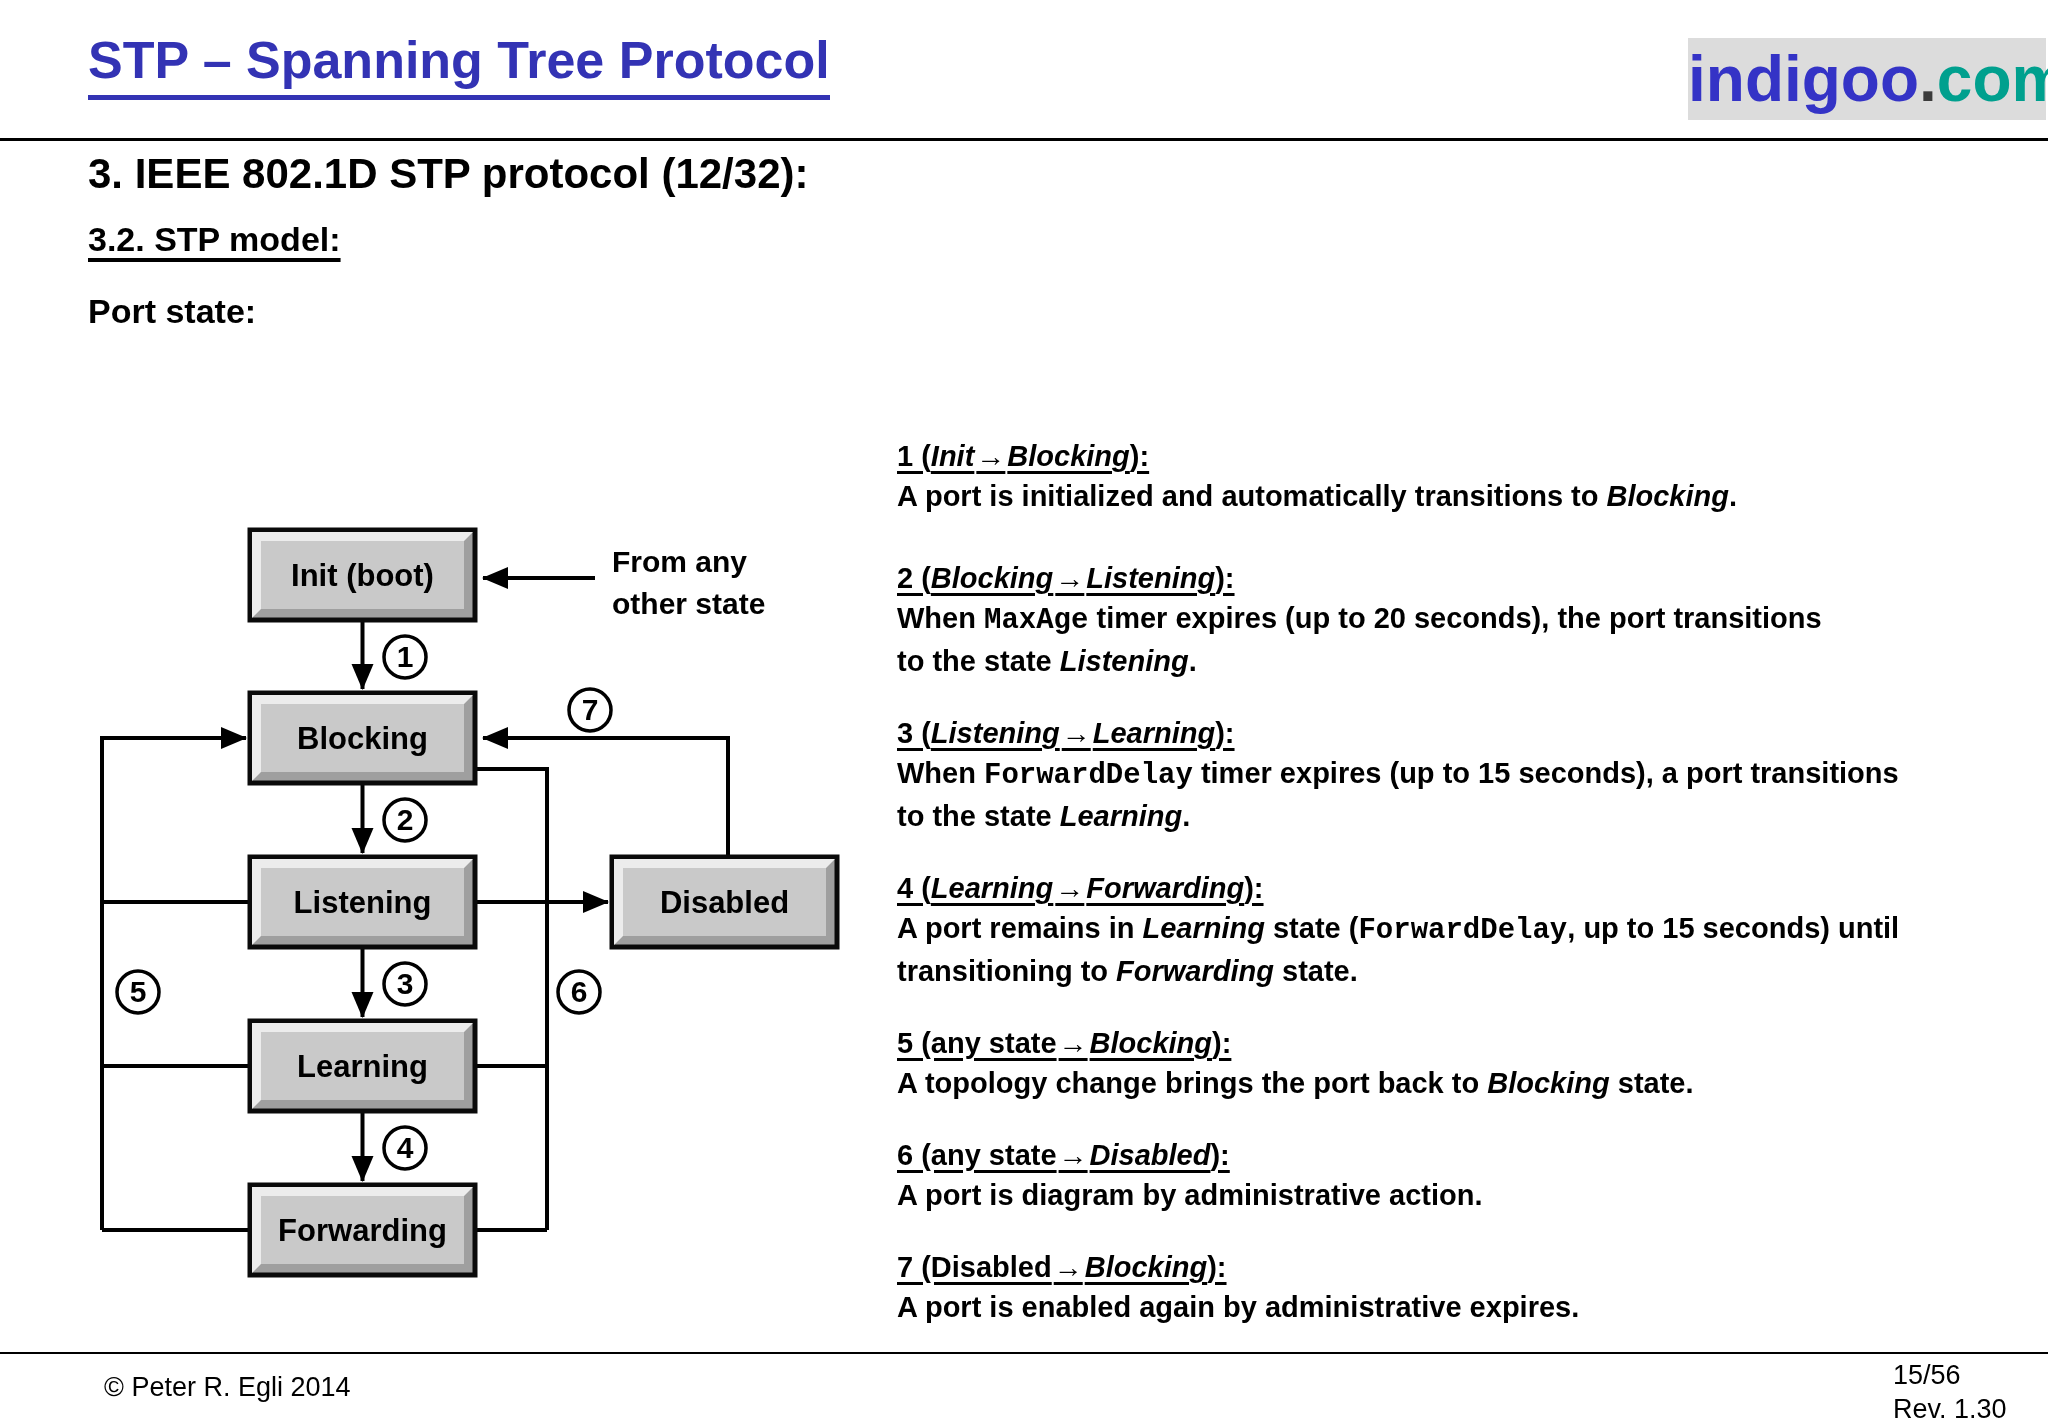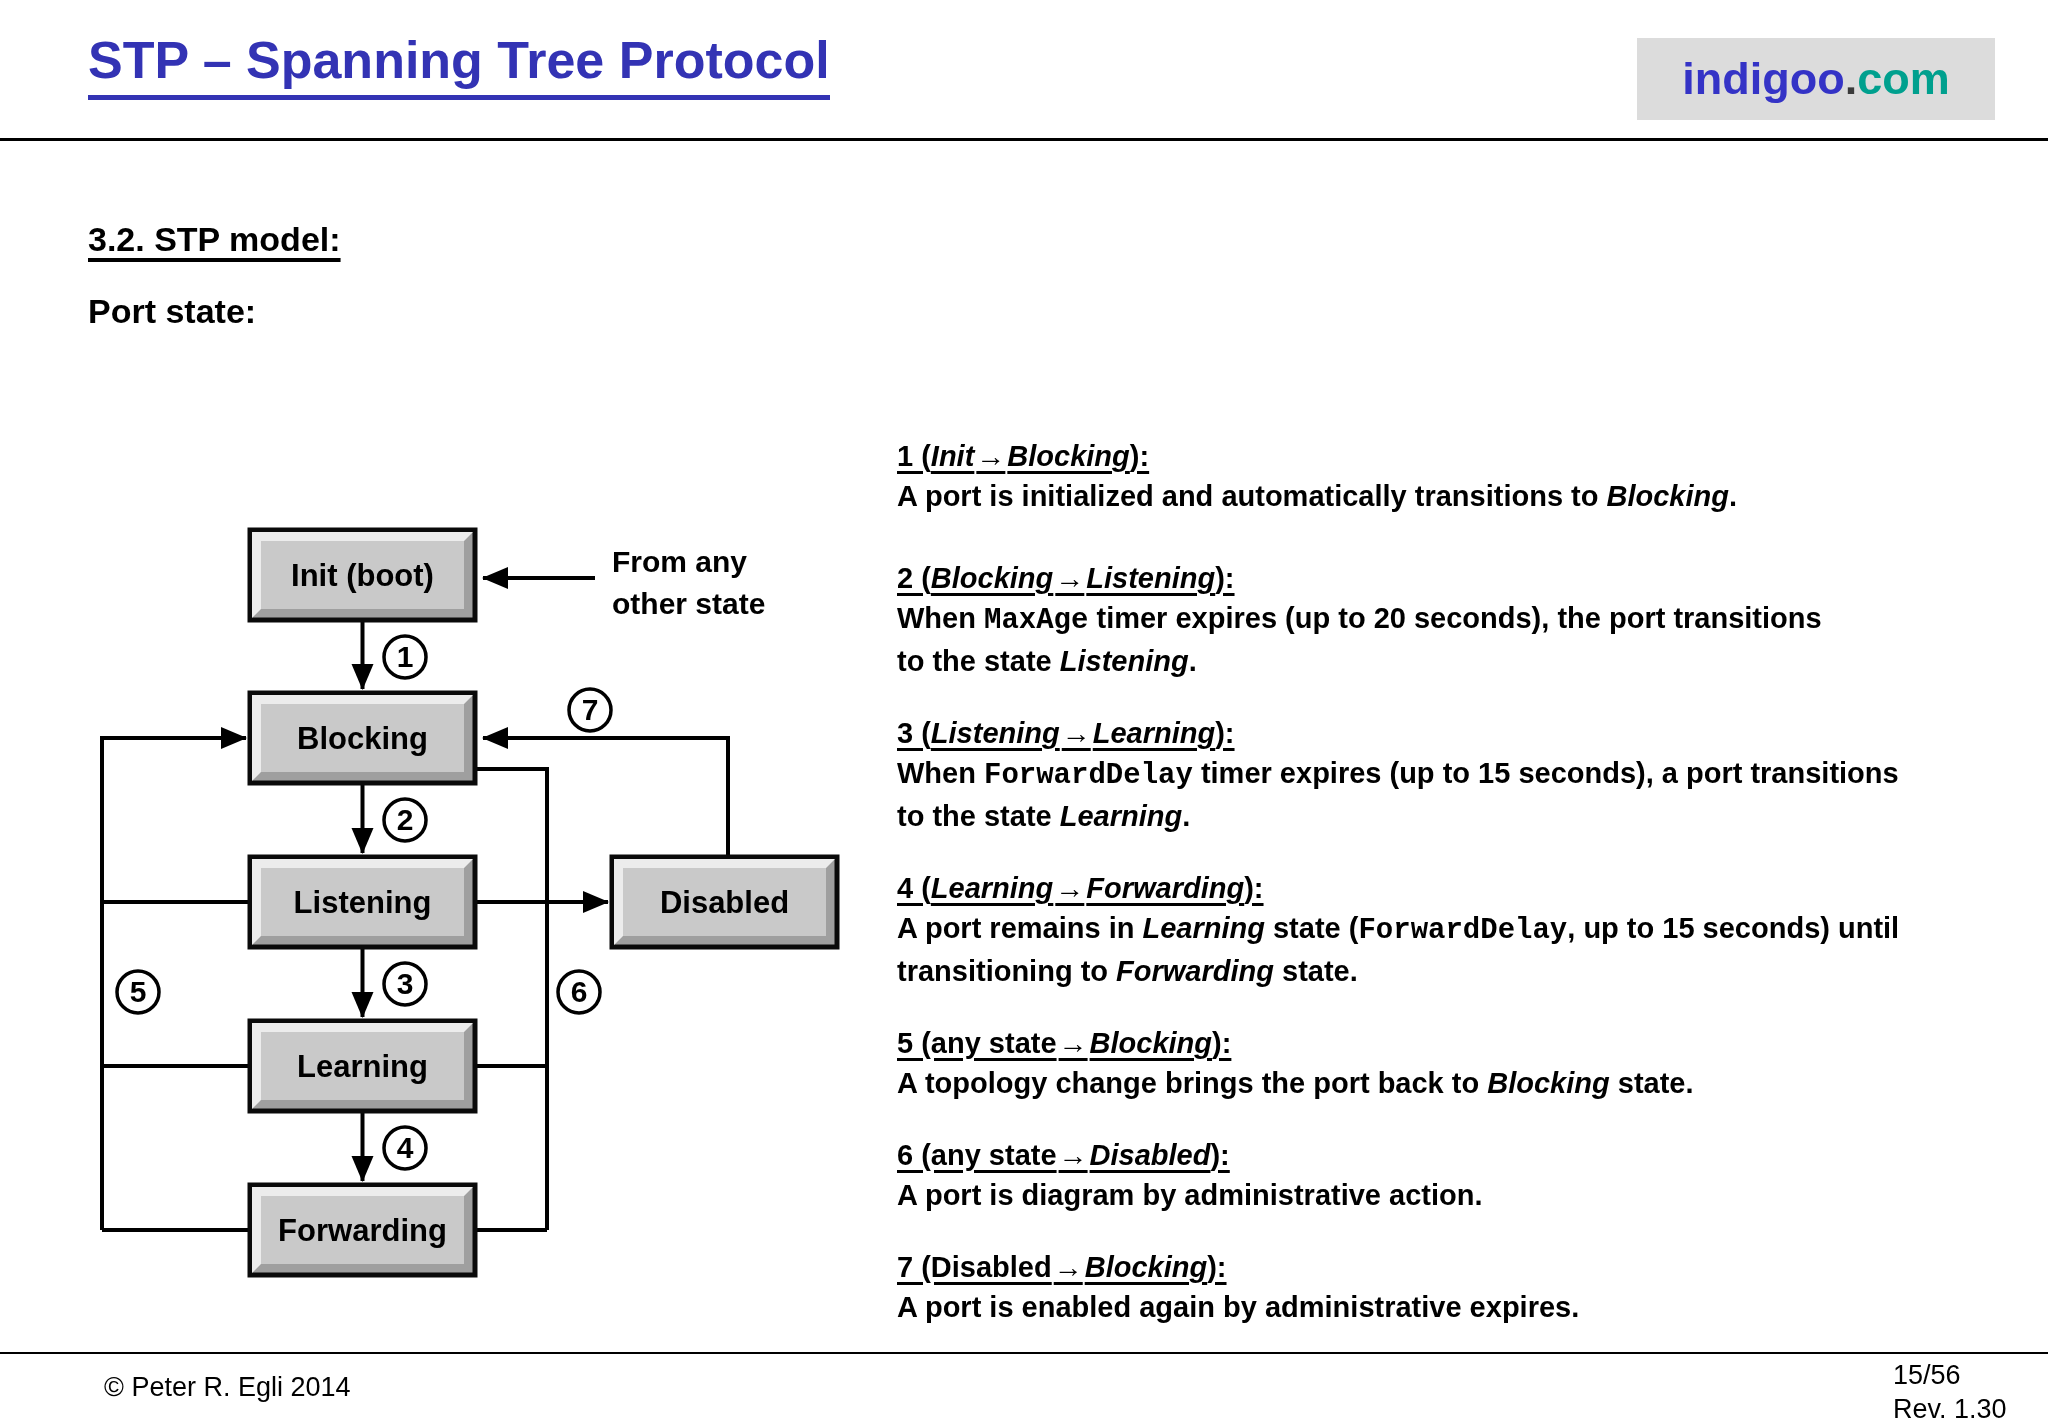--- a/index.html
+++ b/index.html
@@ -10,23 +10,23 @@
     position:relative; width:2048px; height:1418px; background:#fff;
     font-family:"Liberation Sans",sans-serif; color:#000; overflow:hidden;padding-left:36px;
   }
   
   .title{
     position:absolute; left:88px; top:30px; font-size:52px; font-weight:bold;
     color:var(--title-blue); letter-spacing:0px;
   }
   .title .tspan{display:inline-block; border-bottom:5px solid var(--title-blue); padding-bottom:5px;}
   .logo{
-    position:absolute; left:1637px; top:38px; width:358px; height:82px;
+    position:absolute; left:1688px; top:38px; width:358px; height:82px;
     background:#dcdcdc; text-align:center; line-height:82px;
-    font-size:45px; font-weight:bold;
+    font-size:64px; font-weight:bold;
   }
   .hline{position:absolute; left:0; width:2048px; background:#000;}
   .hline.top{top:138px; height:3px;}
   .hline.bottom{top:1352px; height:2px;}
   
   .h-section{position:absolute; left:88px; top:150px; font-size:42px; font-weight:bold;}
   .h-sub{position:absolute; left:88px; top:220px; font-size:34px; font-weight:bold;
          text-decoration:underline; text-decoration-thickness:3.5px; text-underline-offset:7px;}
   .h-topic{position:absolute; left:88px; top:292px; font-size:34px; font-weight:bold;
          text-decoration-thickness:3.5px; text-underline-offset:7px;}
@@ -60,20 +60,21 @@
 <div class="slide">
 
   <div class="title">
     <span class="tspan">STP – Spanning Tree Protocol</span>
   </div>
   <div class="logo" style="background: rgb(220, 220, 220);">
     <span id="logo-name" style="color: rgb(52, 51, 198);">indigoo</span><span id="logo-dot" style="color: rgb(59, 59, 59);">.</span><span id="logo-tld" style="color: rgb(0, 160, 142);">com</span>
   </div>
   <div class="hline top"></div>
 
+  <div class="h-section">3. IEEE 802.1D STP protocol (12/32):</div>
   <div class="h-sub">3.2. STP model:</div>
   <div class="h-topic">Port state:</div>
 
   <svg class="diagram" width="800" height="870" viewBox="0 0 800 870">
     <defs>
       <marker id="ah" markerUnits="userSpaceOnUse" markerWidth="30" markerHeight="26" refX="26" refY="12" orient="auto">
         <path d="M1,1 L27,12 L1,23 Z" fill="#000"></path>
       </marker>
     </defs>
 

